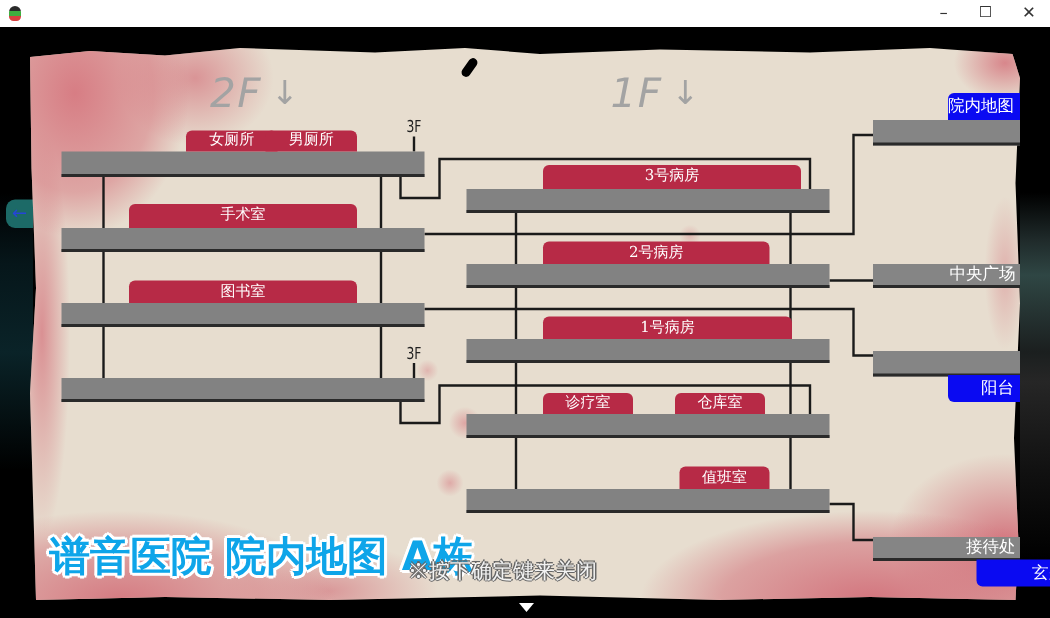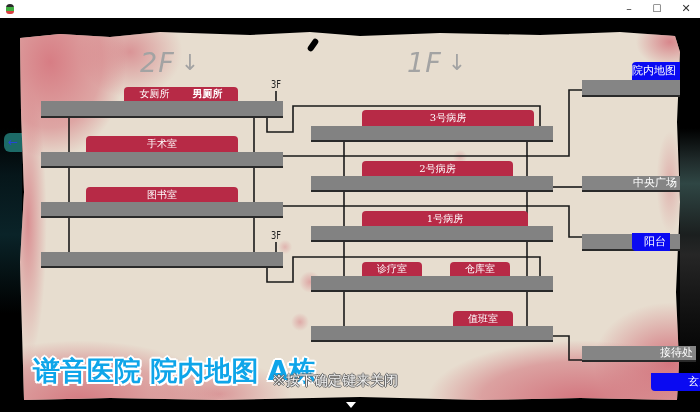--- a/index.html
+++ b/index.html
@@ -91,21 +91,21 @@
 
 <div class="stair" style="left:271px;top:78px;">3F</div>
 <div class="stair" style="left:271px;top:229px;">3F</div>
 
 <div class="bar" style="left:41px;top:101px;width:242px;height:17px;"></div>
 <div class="bar" style="left:41px;top:152px;width:242px;height:16px;"></div>
 <div class="bar" style="left:41px;top:202px;width:242px;height:16px;"></div>
 <div class="bar" style="left:41px;top:252px;width:242px;height:16px;"></div>
 
 <div class="badge" style="left:88px;top:87px;width:61px;height:14px;line-height:14px;margin-left:36px;">女厕所</div>
-<div class="badge" style="left:177px;top:87px;width:61px;height:14px;line-height:14px;font-weight:bold;">男厕所</div>
+<div class="badge" style="left:177px;top:87px;width:61px;height:14px;line-height:14px;">男厕所</div>
 <div class="badge" style="left:86px;top:136px;width:152px;height:16px;line-height:16px;">手术室</div>
 <div class="badge" style="left:86px;top:187px;width:152px;height:15px;line-height:15px;">图书室</div>
 
 <div class="bar" style="left:311px;top:126px;width:242px;height:16px;"></div>
 <div class="bar" style="left:311px;top:176px;width:242px;height:16px;"></div>
 <div class="bar" style="left:311px;top:226px;width:242px;height:16px;"></div>
 <div class="bar" style="left:311px;top:276px;width:242px;height:16px;"></div>
 <div class="bar" style="left:311px;top:326px;width:242px;height:16px;"></div>
 
 <div class="badge" style="left:362px;top:110px;width:172px;height:16px;line-height:16px;">3号病房</div>
@@ -114,20 +114,20 @@
 <div class="badge" style="left:362px;top:262px;width:60px;height:14px;line-height:14px;">诊疗室</div>
 <div class="badge" style="left:450px;top:262px;width:60px;height:14px;line-height:14px;">仓库室</div>
 <div class="badge" style="left:453px;top:311px;width:60px;height:15px;line-height:15px;">值班室</div>
 
 <div class="exit-badge top" style="left:632px;top:62px;width:48px;height:18px;">院内地图</div>
 <div class="exit-bar" style="left:582px;top:80px;width:98px;height:17px;"></div>
 
 <div class="exit-bar" style="left:582px;top:176px;width:98px;height:16px;">中央广场</div>
 
 <div class="exit-bar" style="left:582px;top:234px;width:98px;height:17px;"></div>
-<div class="exit-badge bottom" style="left:632px;top:233px;width:38px;height:18px;">阳台</div>
+<div class="exit-badge bottom" style="left:632px;top:250px;width:48px;height:18px;">阳台</div>
 
-<div class="exit-bar" style="left:582px;top:346px;width:114px;height:16px;padding-left:48px;">接待处</div>
+<div class="exit-bar" style="left:582px;top:358px;width:98px;height:16px;padding-left:48px;">接待处</div>
 <div class="exit-badge bottom" style="left:632px;top:373px;width:63px;height:18px;margin-left:19px;">玄关</div>
 
 <div class="map-title">谱音医院 院内地图 A栋</div>
 <div class="hint">※按下确定键来关闭</div>
 <div class="next-tri"></div>
 
 </body></html>

